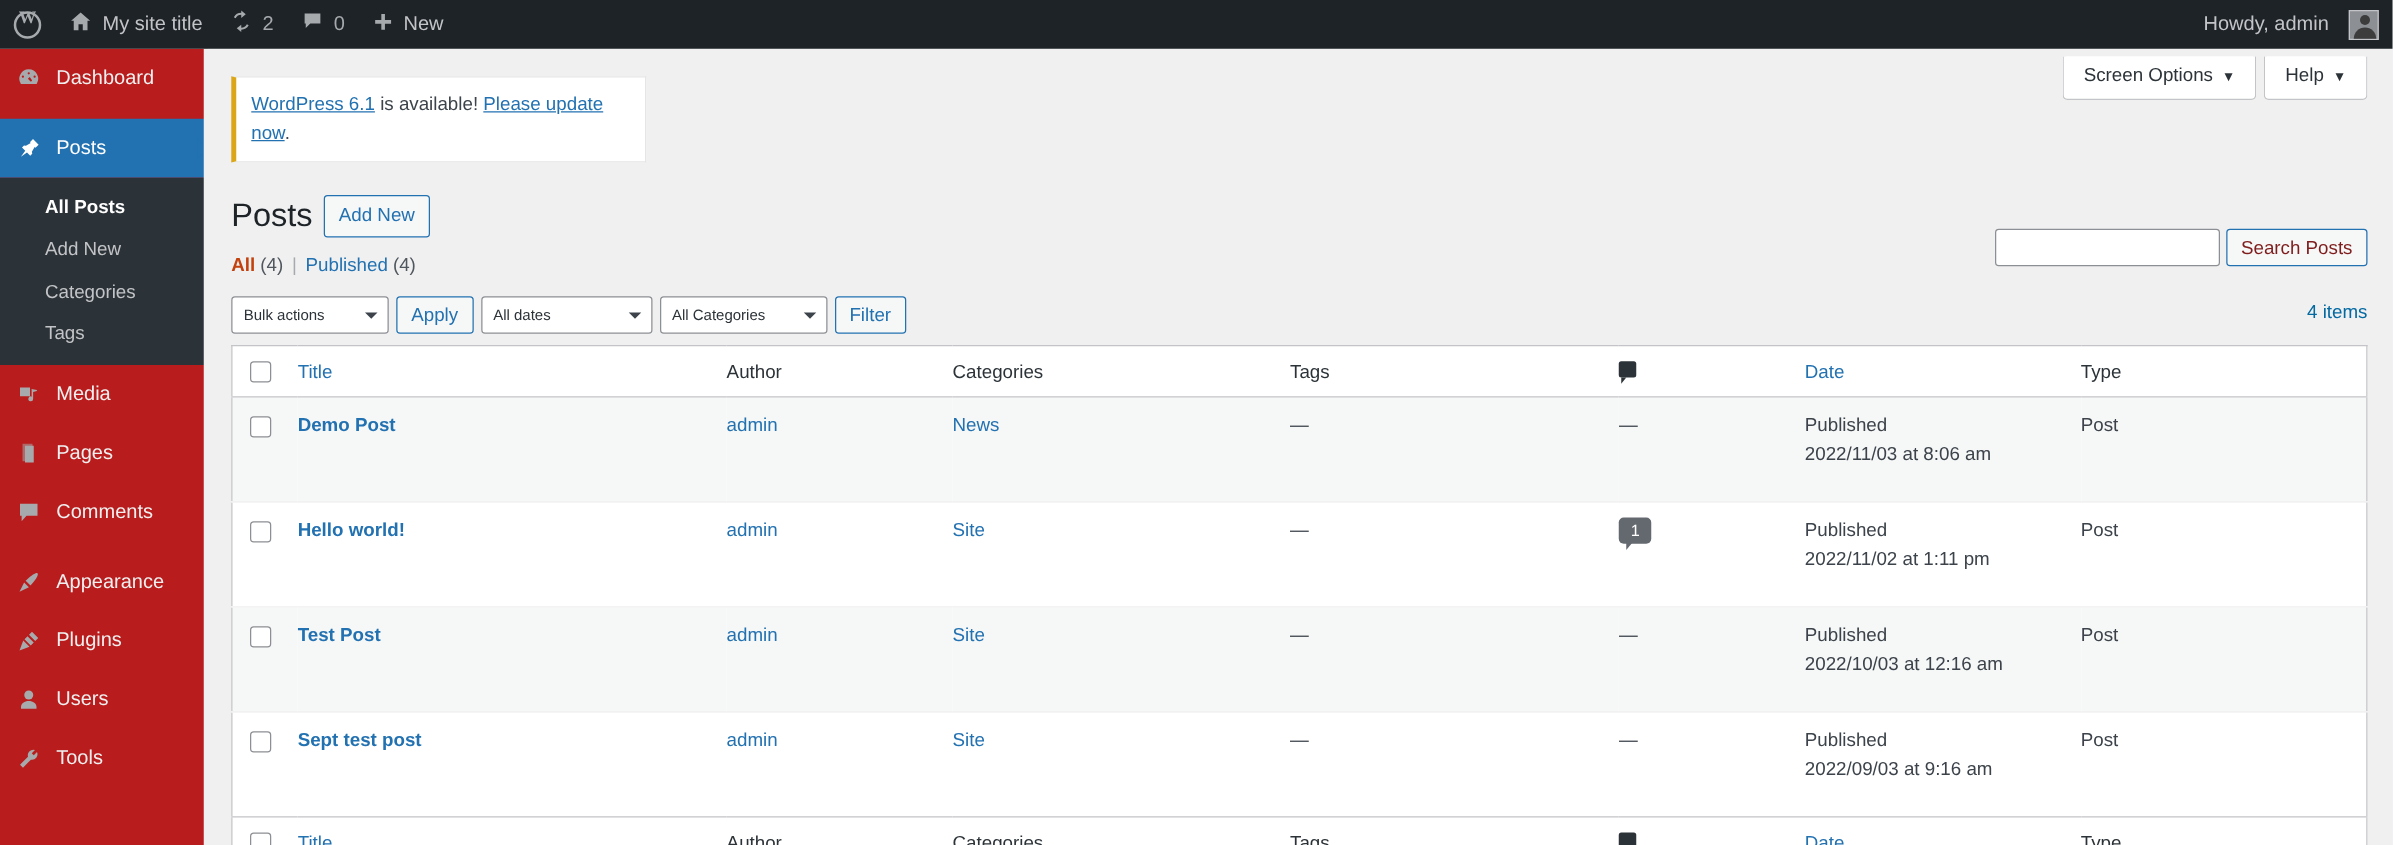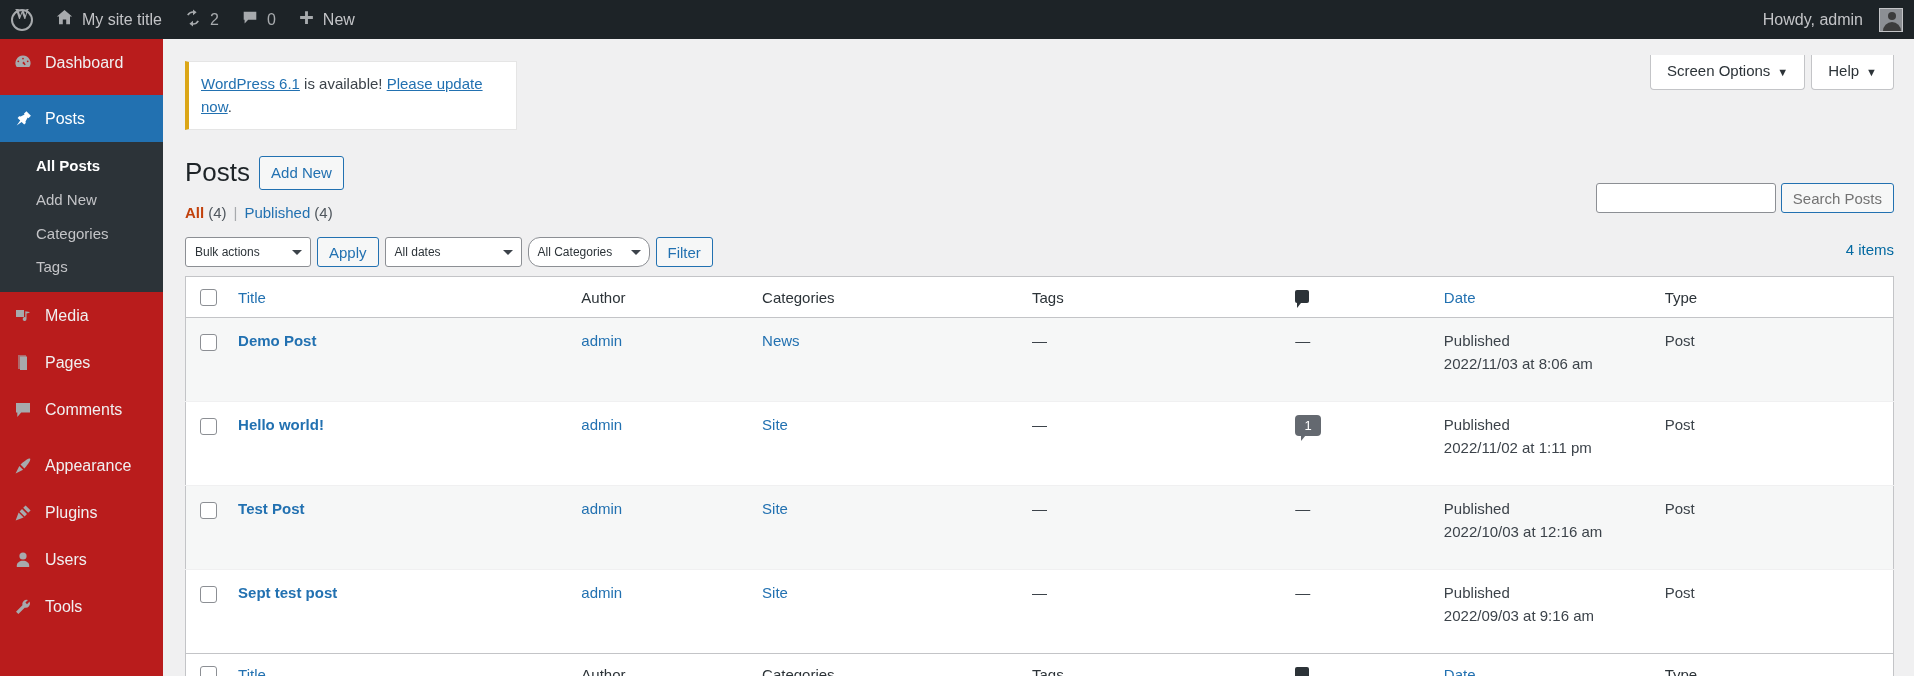--- a/index.html
+++ b/index.html
@@ -83,21 +83,21 @@
   .menu-sep { height: 9px; }
 
   
   #wpbody {
     position: absolute; top: 39px; left: 163px;
     width: 1751px; height: 637px;
     background: #f0f0f1;
     overflow: hidden;
   }
   .screen-meta-links {
-    position: absolute; top: 16px; right: 20px;
+    position: absolute; top: 6px; right: 20px;
     display: flex; gap: 6px; z-index: 20;
   }
   .show-settings {
     background: #fff; border: 1px solid #c3c4c7; border-top: none;
     border-radius: 0 0 4px 4px;
     padding: 6px 16px 8px 16px;
     font-size: 15px; color: #2c3338; cursor: pointer;
     line-height: 1.3;
   }
   .show-settings .caret { font-size: 11px; margin-left: 7px; color: #2c3338; }
@@ -149,21 +149,21 @@
     display: flex; gap: 5px; align-items: center;
   }
   .search-box input[type=search] {
     width: 180px; height: 30px;
     border: 1px solid #8c8f94; border-radius: 3px;
     background: #fff; padding: 0 8px; font-size: 15px;
     color: #2c3338; font-family: "Liberation Sans", sans-serif;
   }
   .search-submit {
     background: #f6f7f7; border: 1px solid #2271b1; border-radius: 3px;
-    color: #737373; font-size: 15px; padding: 0 11px; height: 30px;
+    color: #7f1d1d; font-size: 15px; padding: 0 11px; height: 30px;
     cursor: pointer; font-family: "Liberation Sans", sans-serif;
   }
 
   .tablenav {
     display: flex; align-items: center; gap: 6px;
     margin-top: 14px; height: 34px; position: relative;
   }
   .sel {
     position: relative; display: inline-flex; align-items: center;
     height: 30px; background: #fff;
@@ -172,21 +172,21 @@
     cursor: pointer; white-space: nowrap;
   }
   .sel .chev {
     position: absolute; right: 8px; top: 50%; margin-top: -2px;
     width: 0; height: 0;
     border-left: 5px solid transparent; border-right: 5px solid transparent;
     border-top: 5px solid #3c434a;
   }
   .sel.w-bulk { width: 126px; }
   .sel.w-dates { width: 137px; }
-  .sel.w-cats { width: 122px; border-radius: 12px; }
+  .sel.w-cats { width: 134px; }
   .btn-secondary {
     background: #f6f7f7; border: 1px solid #2271b1; border-radius: 3px;
     color: #2271b1; font-size: 15px; height: 30px; padding: 0 11px;
     cursor: pointer; font-family: "Liberation Sans", sans-serif;
   }
   .displaying-num {
     position: absolute; right: 20px; top: 6px;
     font-size: 15px; color: #0369a1;
   }
 

